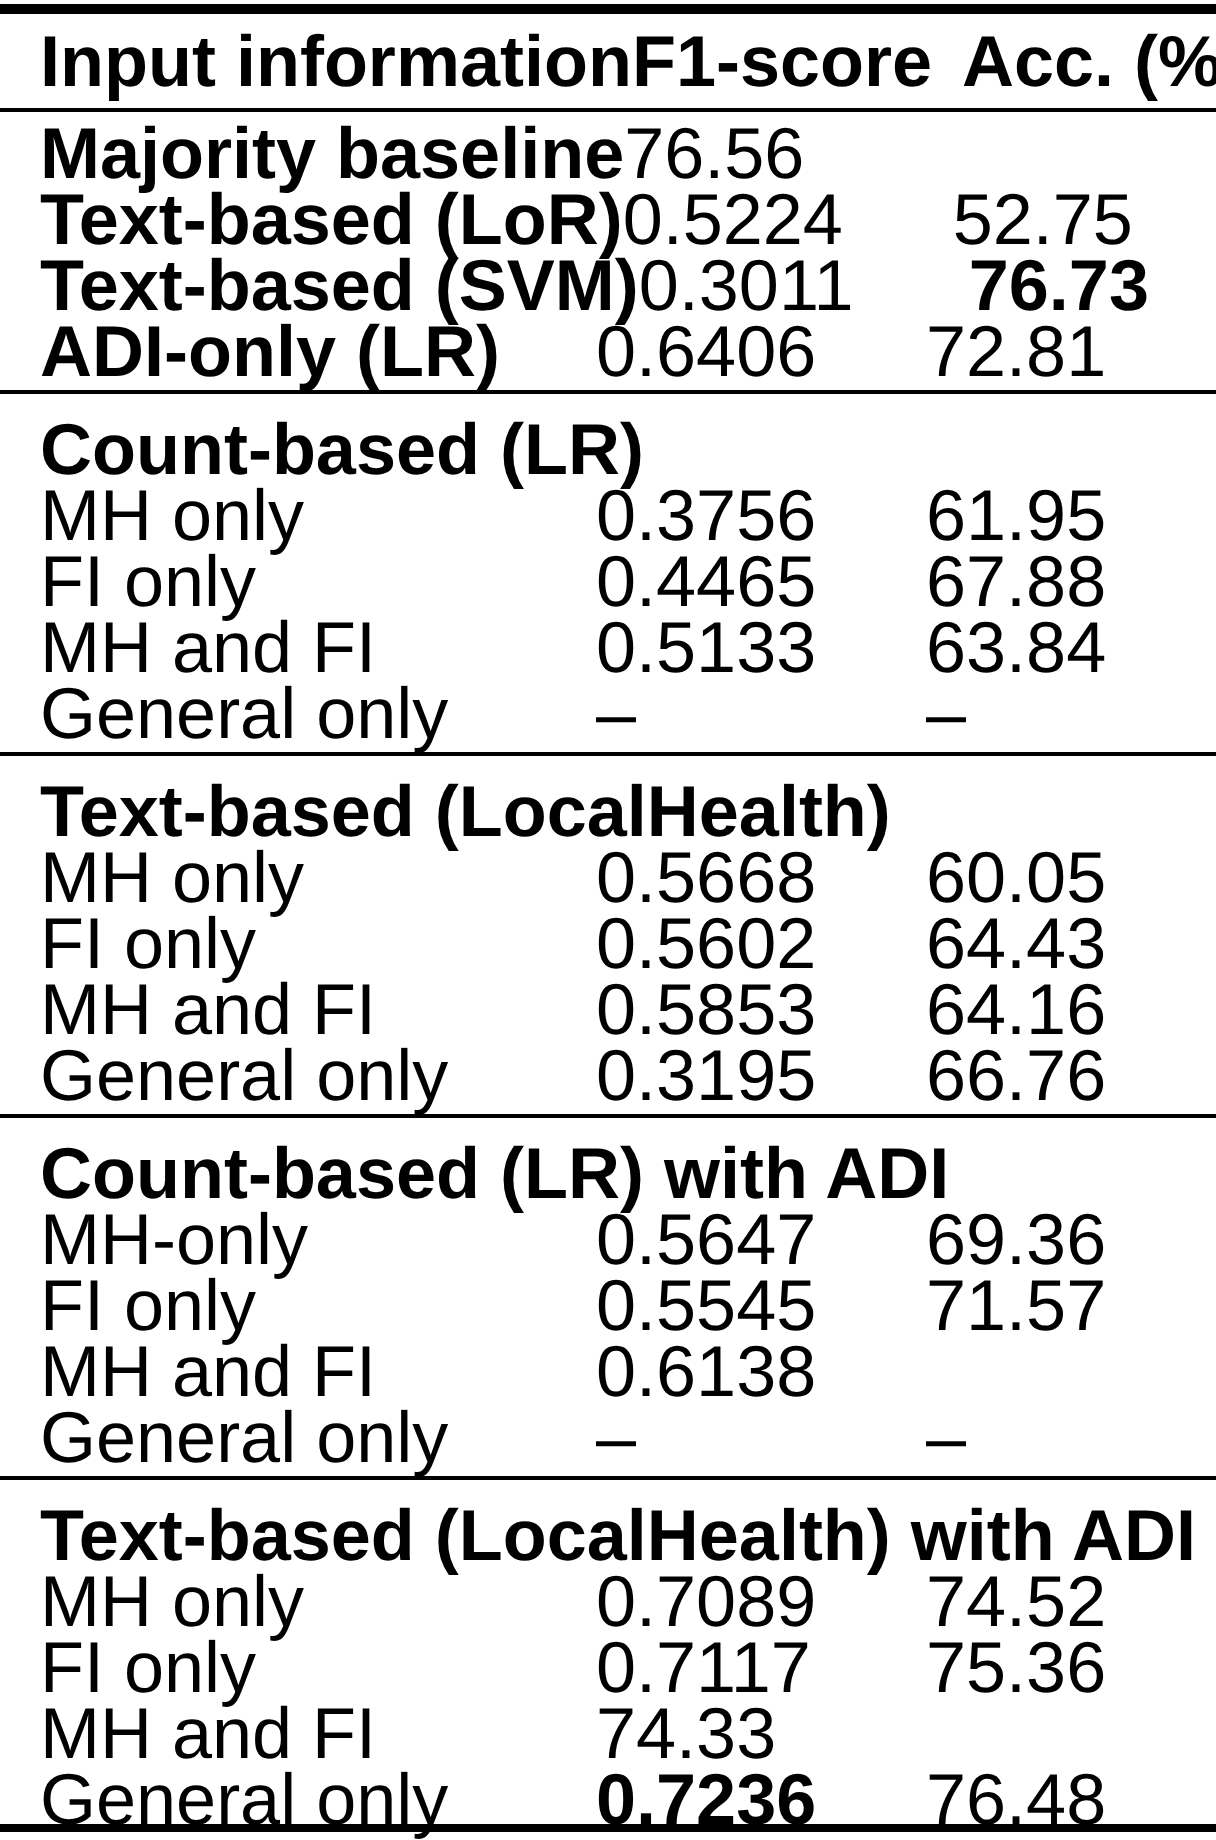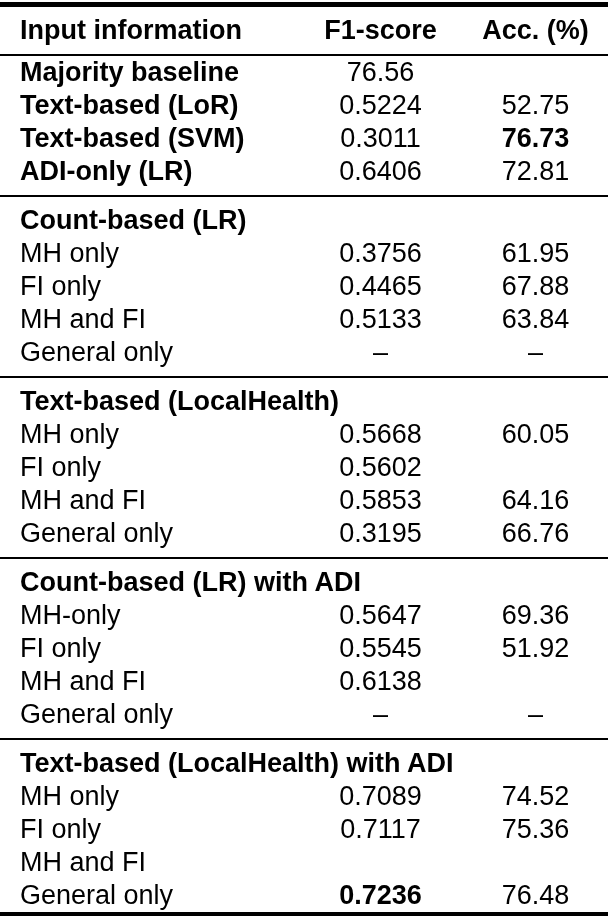--- a/index.html
+++ b/index.html
@@ -4,36 +4,36 @@
 <style>
   * { margin: 0; padding: 0; box-sizing: border-box; }
   html, body { background: #ffffff; }
   .page {
     position: relative;
     width: 608px;
     height: 920px;
     background: #ffffff;
     color: #000000;
     font-family: "Liberation Sans", sans-serif;
-    font-size: 27px;
+    font-size: 36px;
     overflow: hidden;
   }
   .table { width: 608px; padding-top: 2px; }
   .toprule { border-top: 5px solid #000; }
   .midrule { border-top: 2px solid #000; }
   .bottomrule { border-top: 4px solid #000; }
   .row {
     display: grid;
     grid-template-columns: 1fr 165px 145px;
     align-items: center;
     height: 33px;
   }
   .header-row { height: 47px; }
   .cell.label { text-align: left; padding-left: 20px; white-space: nowrap; }
-  .cell.num { text-align: center; white-space: nowrap; }
+  .cell.num { white-space: nowrap; }
   .bold { font-weight: bold; }
   .section-title { grid-column: 1 / -1; }
   .section-rule {
     height: 16px;
     display: flex;
     align-items: center;
   }
   .section-rule::after {
     content: "";
     display: block;
@@ -102,20 +102,21 @@
           <div class="cell label bold section-title">Text-based (LocalHealth)</div>
         </div>
         <div class="row">
           <div class="cell label">MH only</div>
           <div class="cell num">0.5668</div>
           <div class="cell num">60.05</div>
         </div>
         <div class="row">
           <div class="cell label">FI only</div>
           <div class="cell num">0.5602</div>
+          <div class="cell num">64.43</div>
         </div>
         <div class="row">
           <div class="cell label">MH and FI</div>
           <div class="cell num">0.5853</div>
           <div class="cell num">64.16</div>
         </div>
         <div class="row">
           <div class="cell label">General only</div>
           <div class="cell num">0.3195</div>
           <div class="cell num">66.76</div>
@@ -125,21 +126,21 @@
           <div class="cell label bold section-title">Count-based (LR) with ADI</div>
         </div>
         <div class="row">
           <div class="cell label">MH-only</div>
           <div class="cell num">0.5647</div>
           <div class="cell num">69.36</div>
         </div>
         <div class="row">
           <div class="cell label">FI only</div>
           <div class="cell num">0.5545</div>
-          <div class="cell num">51.92</div>
+          <div class="cell num">71.57</div>
         </div>
         <div class="row">
           <div class="cell label">MH and FI</div>
           <div class="cell num">0.6138</div>
         </div>
         <div class="row">
           <div class="cell label">General only</div>
           <div class="cell num">–</div>
           <div class="cell num">–</div>
         </div>
@@ -152,20 +153,21 @@
           <div class="cell num">0.7089</div>
           <div class="cell num">74.52</div>
         </div>
         <div class="row">
           <div class="cell label">FI only</div>
           <div class="cell num">0.7117</div>
           <div class="cell num">75.36</div>
         </div>
         <div class="row">
           <div class="cell label">MH and FI</div>
+          <div class="cell num">74.33</div>
         </div>
         <div class="row">
           <div class="cell label">General only</div>
           <div class="cell num bold">0.7236</div>
           <div class="cell num">76.48</div>
         </div>
       </div>
     <div class="bottomrule"></div>
   </div>
 </div>

